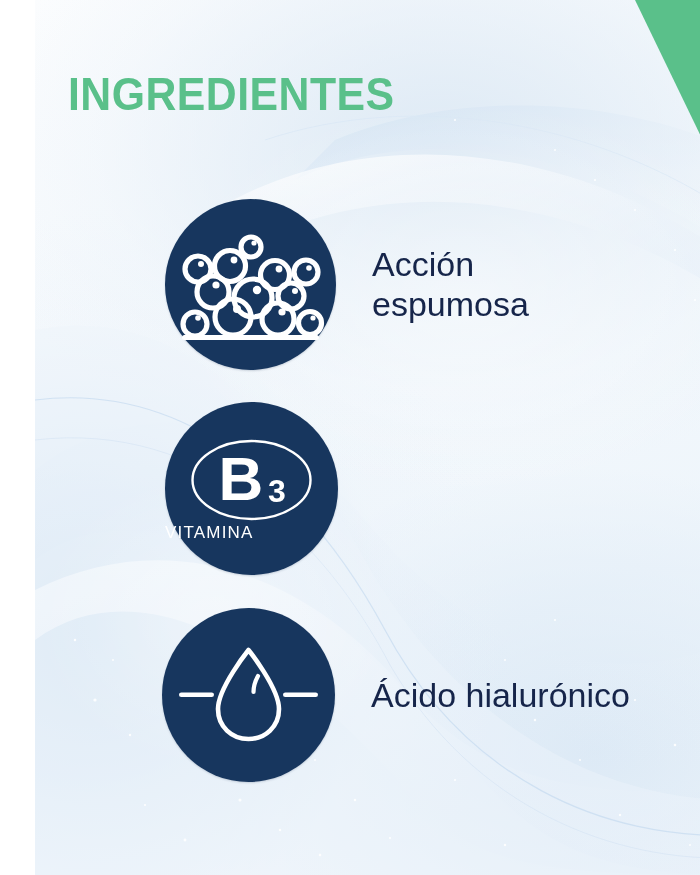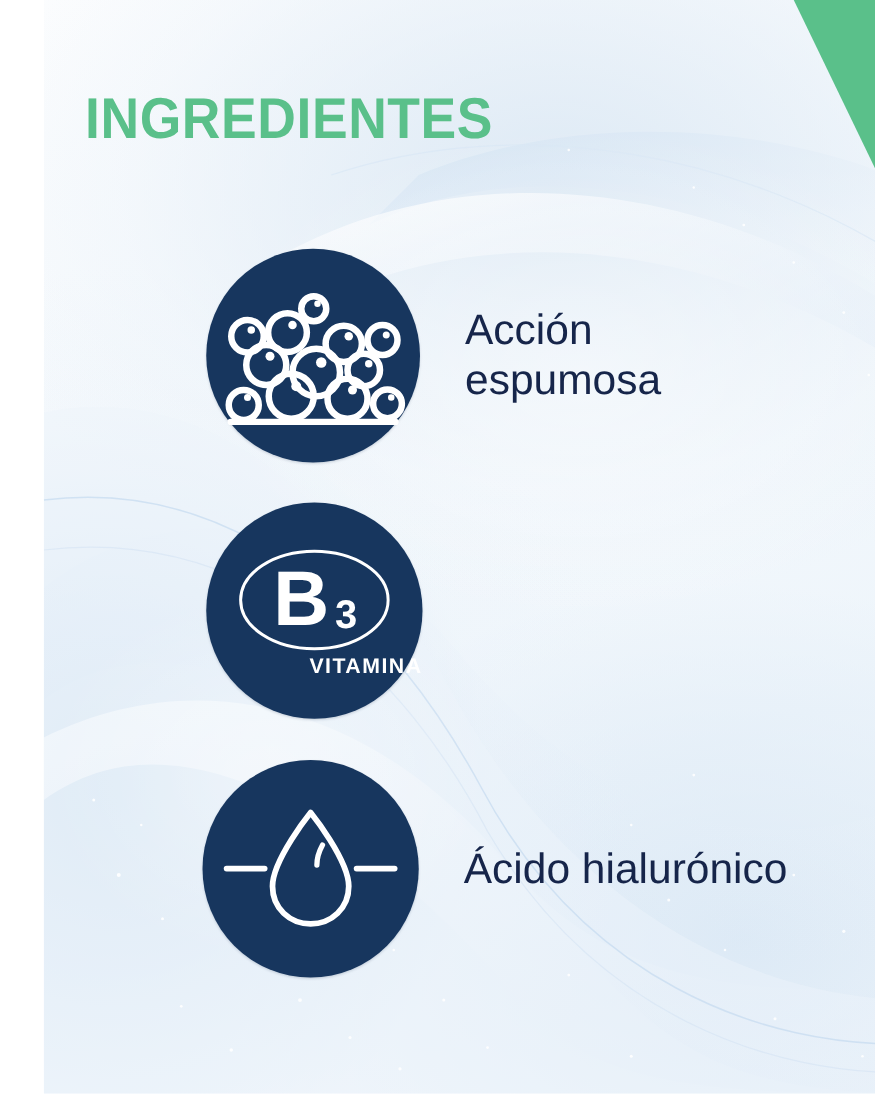--- a/index.html
+++ b/index.html
@@ -100,24 +100,24 @@
     font-weight: 400;
     white-space: pre-line;
   }
   #row-2 .row-label { margin-left: 36px; text-align: right; }
 
   .vitamina-text {
     position: absolute;
     left: 0;
     right: 0;
     top: 70%;
-    text-align: right;
+    text-align: left;
     color: #ffffff;
     font-size: 17px;
-    font-weight: 700;
+    font-weight: 400;
     letter-spacing: 1.2px;
     font-family: "Liberation Sans Narrow", "Liberation Sans", sans-serif;
   }
 </style>
 </head>
 <body>
 
 <div id="page">
 
   <div class="bg-layer bg-base"></div>

